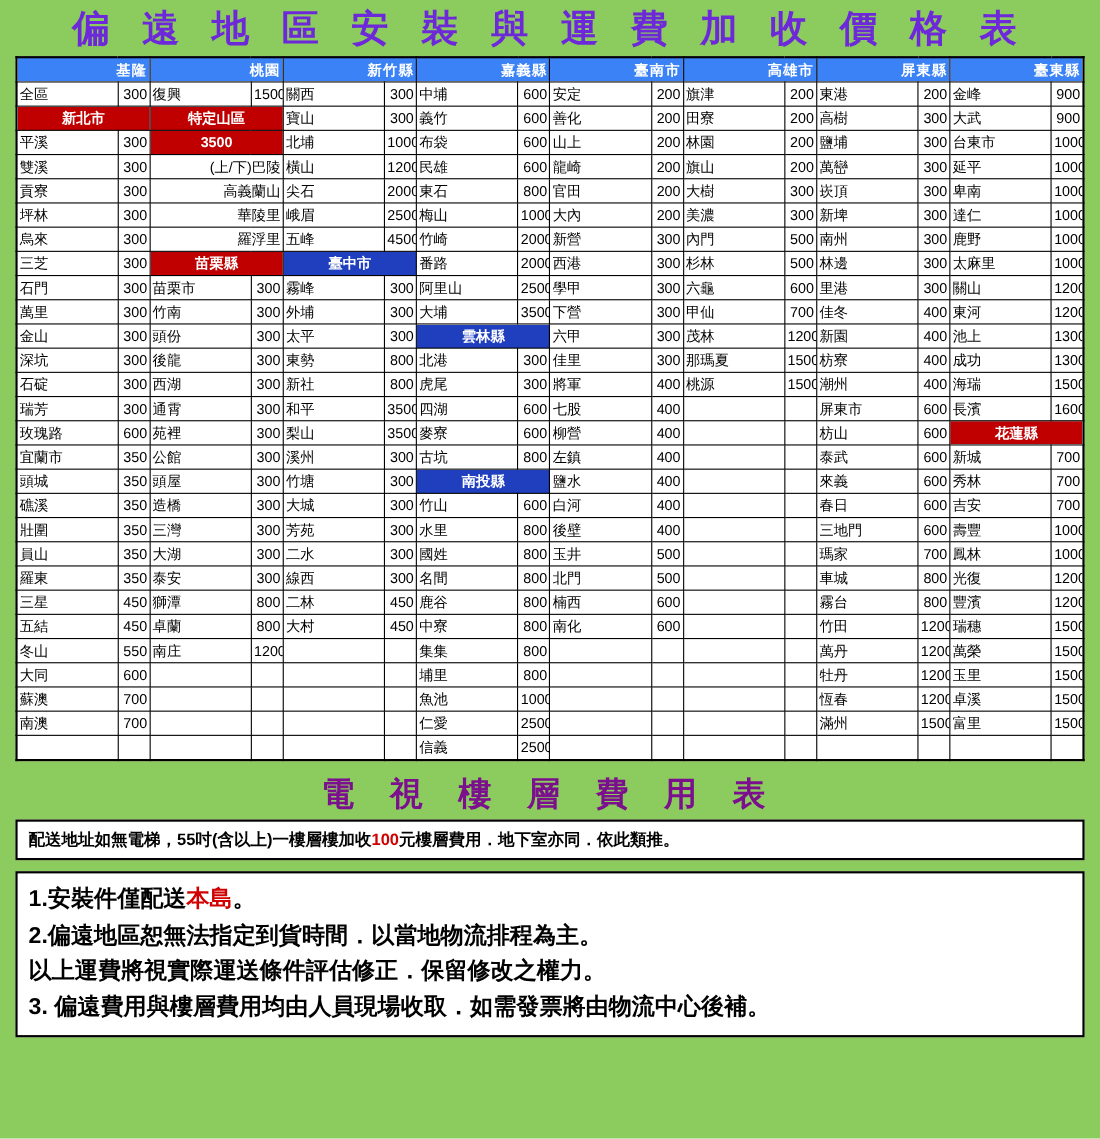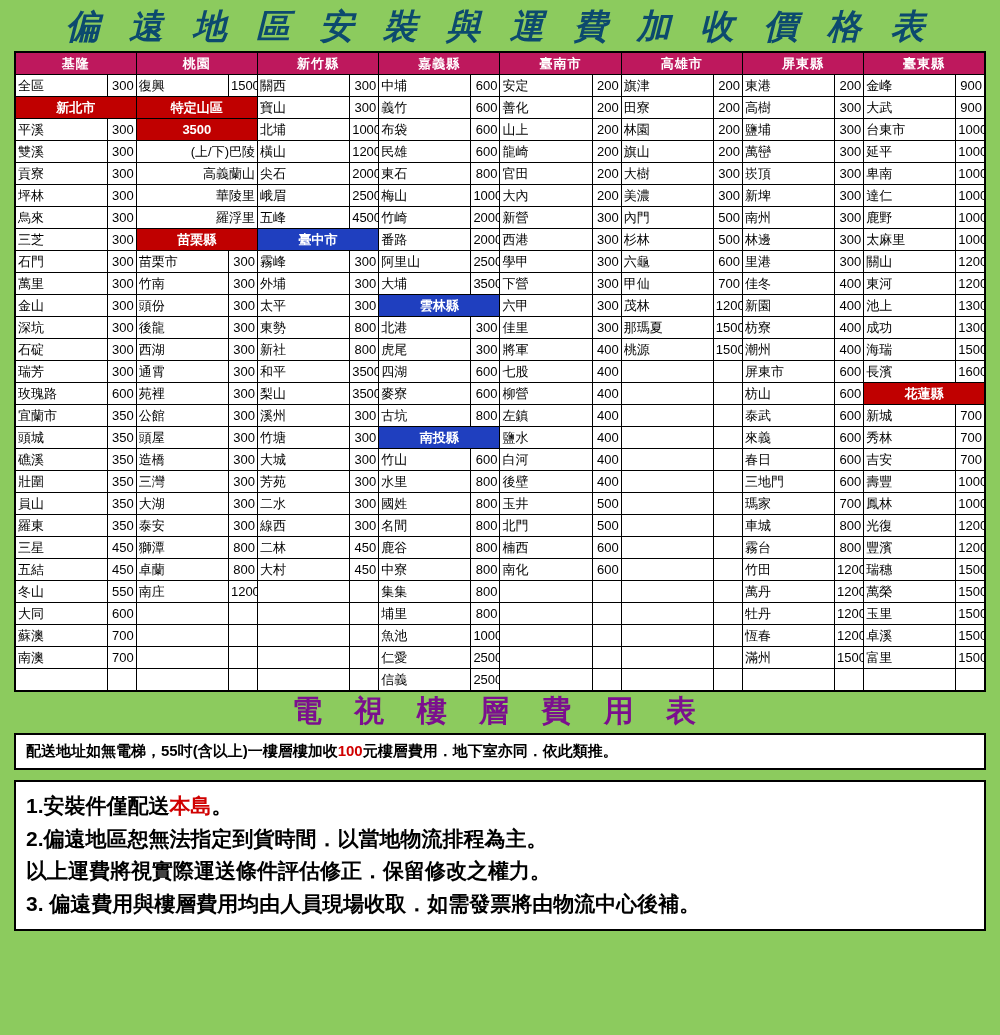--- a/index.html
+++ b/index.html
@@ -7,33 +7,32 @@
     width:1000px;height:1035px;
     background:#8CCB5E;
     font-family:"Liberation Sans","DejaVu Sans",sans-serif;
     -webkit-font-smoothing:antialiased;
   }
   .page{position:relative;width:1000px;height:1035px;box-sizing:border-box;padding:0 14px;}
   .title{
     text-align:center;
     font-size:34px;
     font-weight:bold;
-    color:#0c4a6e;
+    color:#6d28d9;
     letter-spacing:10px;
     padding:8px 0 6px 0;
     line-height:1.1;
-    font-style:italic;
   }
   .title2{
     text-align:center;
     font-size:30px;
     font-weight:bold;
     color:#7B0F8E;
     letter-spacing:12px;
-    padding:2px 0 6px 0;
+    padding:14px 0 6px 0;
     line-height:1.1;
   }
   table.grid{
     border-collapse:collapse;
     width:972px;
     background:#ffffff;
     table-layout:fixed;
     border:2px solid #000;
   }
   table.grid td{
@@ -41,24 +40,24 @@
     font-size:13px;
     height:21px;
     padding:0 2px;
     white-space:nowrap;
     overflow:hidden;
   }
   td.nm{text-align:left;}
   td.pr{text-align:right;}
   
   td.hdr{
-    background:#be185d;
+    background:#3b82f6;
     color:#fff;
     font-weight:bold;
-    text-align:center;
+    text-align:right;
     font-size:15px;
     letter-spacing:1px;
   }
   
   td.red{
     background:#C00000;
     color:#fff;
     font-weight:bold;
     text-align:center;
     font-size:14px;

